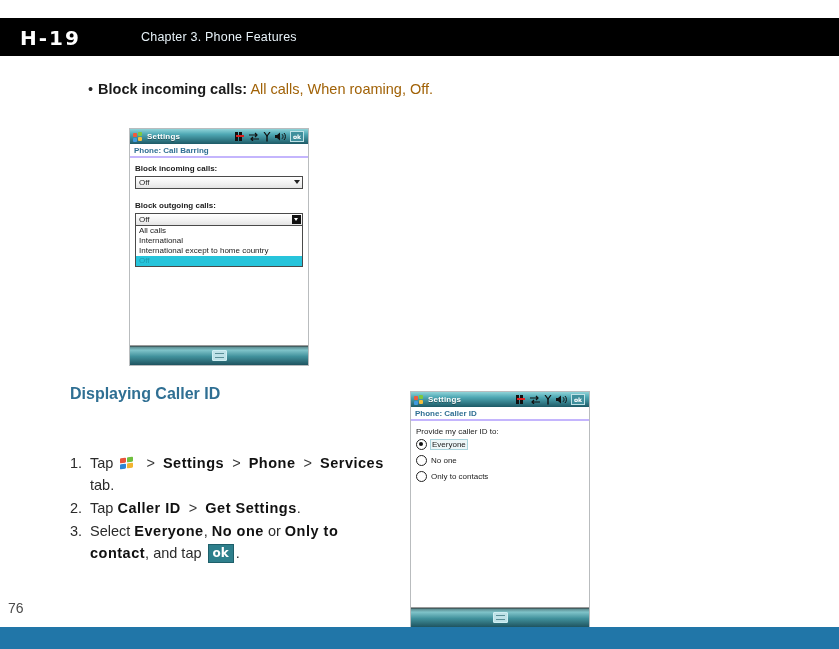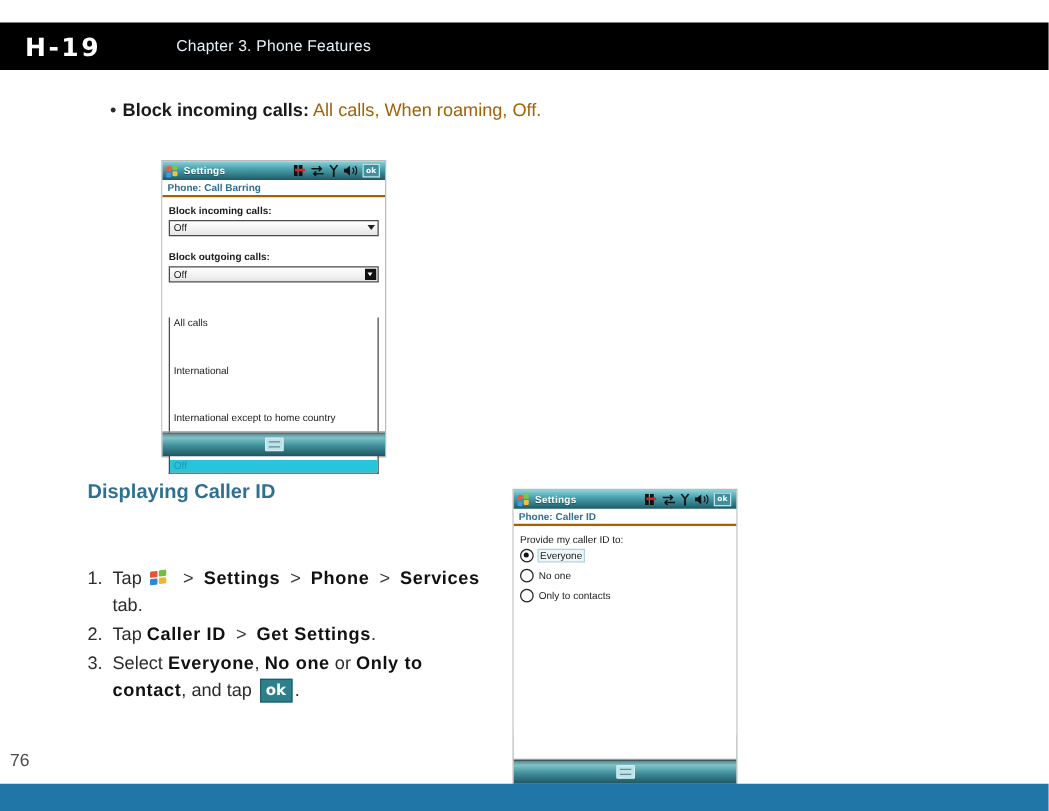--- a/index.html
+++ b/index.html
@@ -199,21 +199,21 @@
   }
 
   .dev-subtitle {
     height: 14px;
     background: #ffffff;
     color: #2f6f93;
     font-size: 8px;
     font-weight: bold;
     padding: 2px 4px 0 4px;
     box-sizing: border-box;
-    border-bottom: 2px solid #a16207;
+    border-bottom: 2px solid #c4b5fd;
   }
   .dev-body {
     position: relative;
     background: #ffffff;
     height: 188px;
     padding: 6px 5px 0 5px;
     box-sizing: border-box;
   }
   #device-caller-id .dev-body { height: 167px; }
 
@@ -264,21 +264,20 @@
     border: 1px solid #4a4a4a;
     border-top: none;
     background: #ffffff;
   }
   .dd-item {
     font-size: 8px;
     color: #1b1b1b;
     padding: 0 0 0 3px;
     line-height: 10px;
     height: 10px;
-    margin-top: 28px;
   }
   .dd-item.selected {
     background: #27c4db;
     color: #1b9ab0;
   }
 
   .radio-row {
     display: flex;
     align-items: center;
     margin-bottom: 5px;

